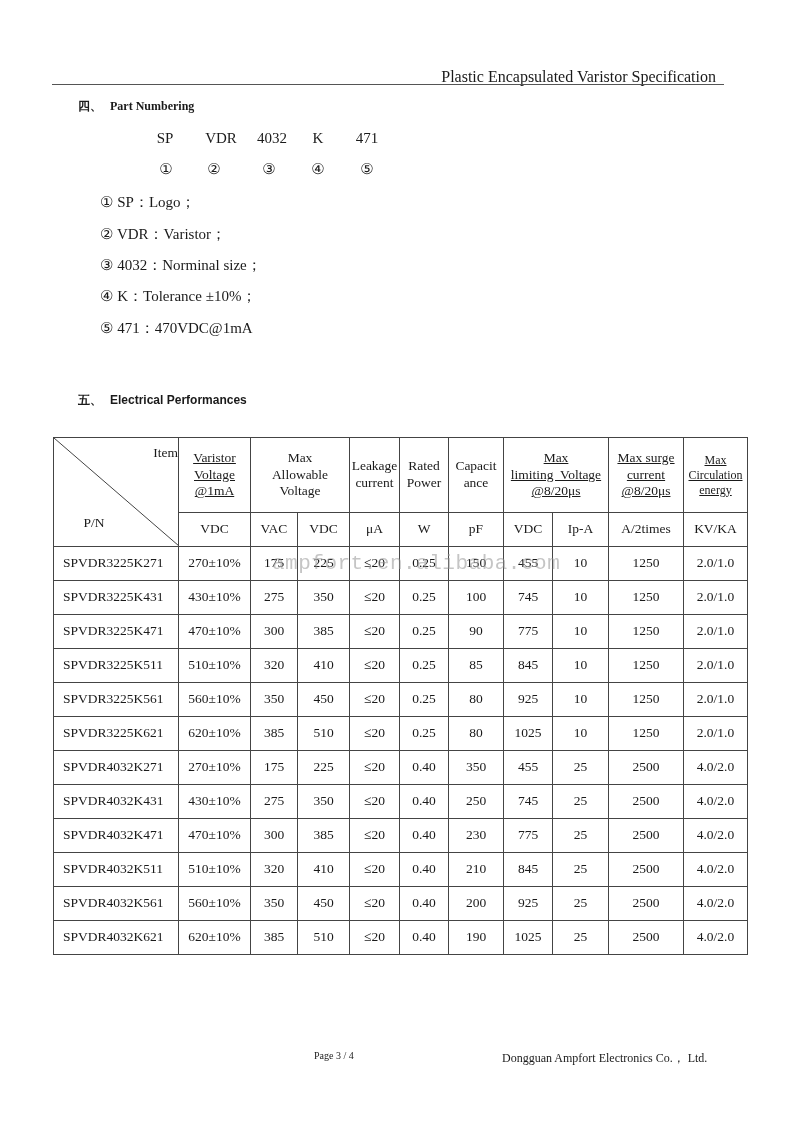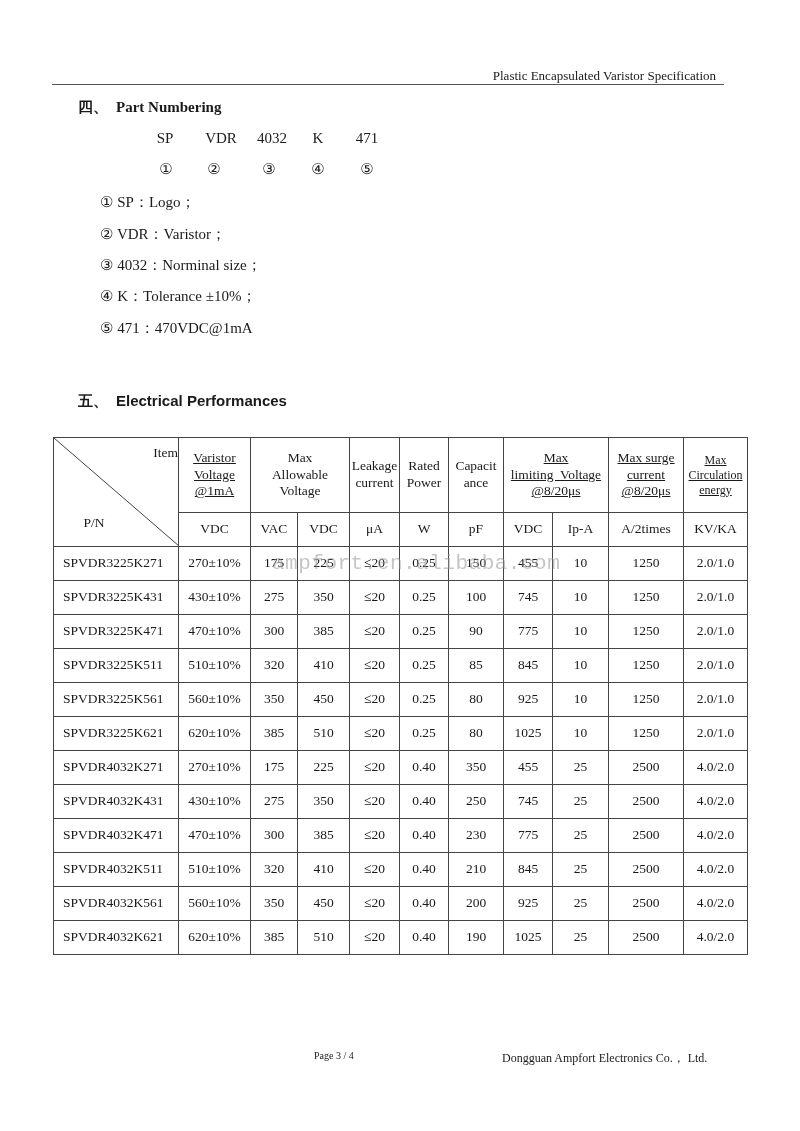--- a/index.html
+++ b/index.html
@@ -1,21 +1,21 @@
 <!DOCTYPE html>
 <html><head>
 <meta charset="utf-8">
 <style>
   html, body { margin: 0; padding: 0; background: #ffffff; }
   body { width: 800px; height: 1131px; position: relative; overflow: hidden;
          font-family: "Liberation Serif", "DejaVu Serif", serif; color: #1a1a1a; }
   .header-line { position: absolute; left: 52px; top: 84px; width: 672px; height: 0;
                  border-top: 1px solid #555; }
-  .header-title { position: absolute; right: 84px; top: 68px; font-size: 13px; }
-  .section-title { position: absolute; left: 78px; font-size: 15px; font-weight: bold; }
+  .header-title { position: absolute; right: 84px; top: 68px; font-size: 16px; }
+  .section-title { position: absolute; left: 78px; font-size: 12px; font-weight: bold; }
   .section-title.s4 { top: 98px; font-family: "Liberation Serif", serif; }
   .section-title.s5 { top: 392px; font-family: "Liberation Sans", sans-serif; }
   .section-title .cjk { font-family: "DejaVu Sans", sans-serif; margin-right: 8px; }
   .code-row { position: absolute; top: 130px; left: 0; font-size: 15px; }
   .num-row  { position: absolute; top: 160px; left: 0; font-size: 15px; }
   .code-row span, .num-row span { position: absolute; white-space: nowrap; transform: translateX(-50%); }
   .desc { position: absolute; left: 100px; font-size: 15px; white-space: nowrap; }
 
   table.spec { position: absolute; left: 53px; top: 437px; border-collapse: collapse;
                font-size: 13.5px; table-layout: fixed; }

